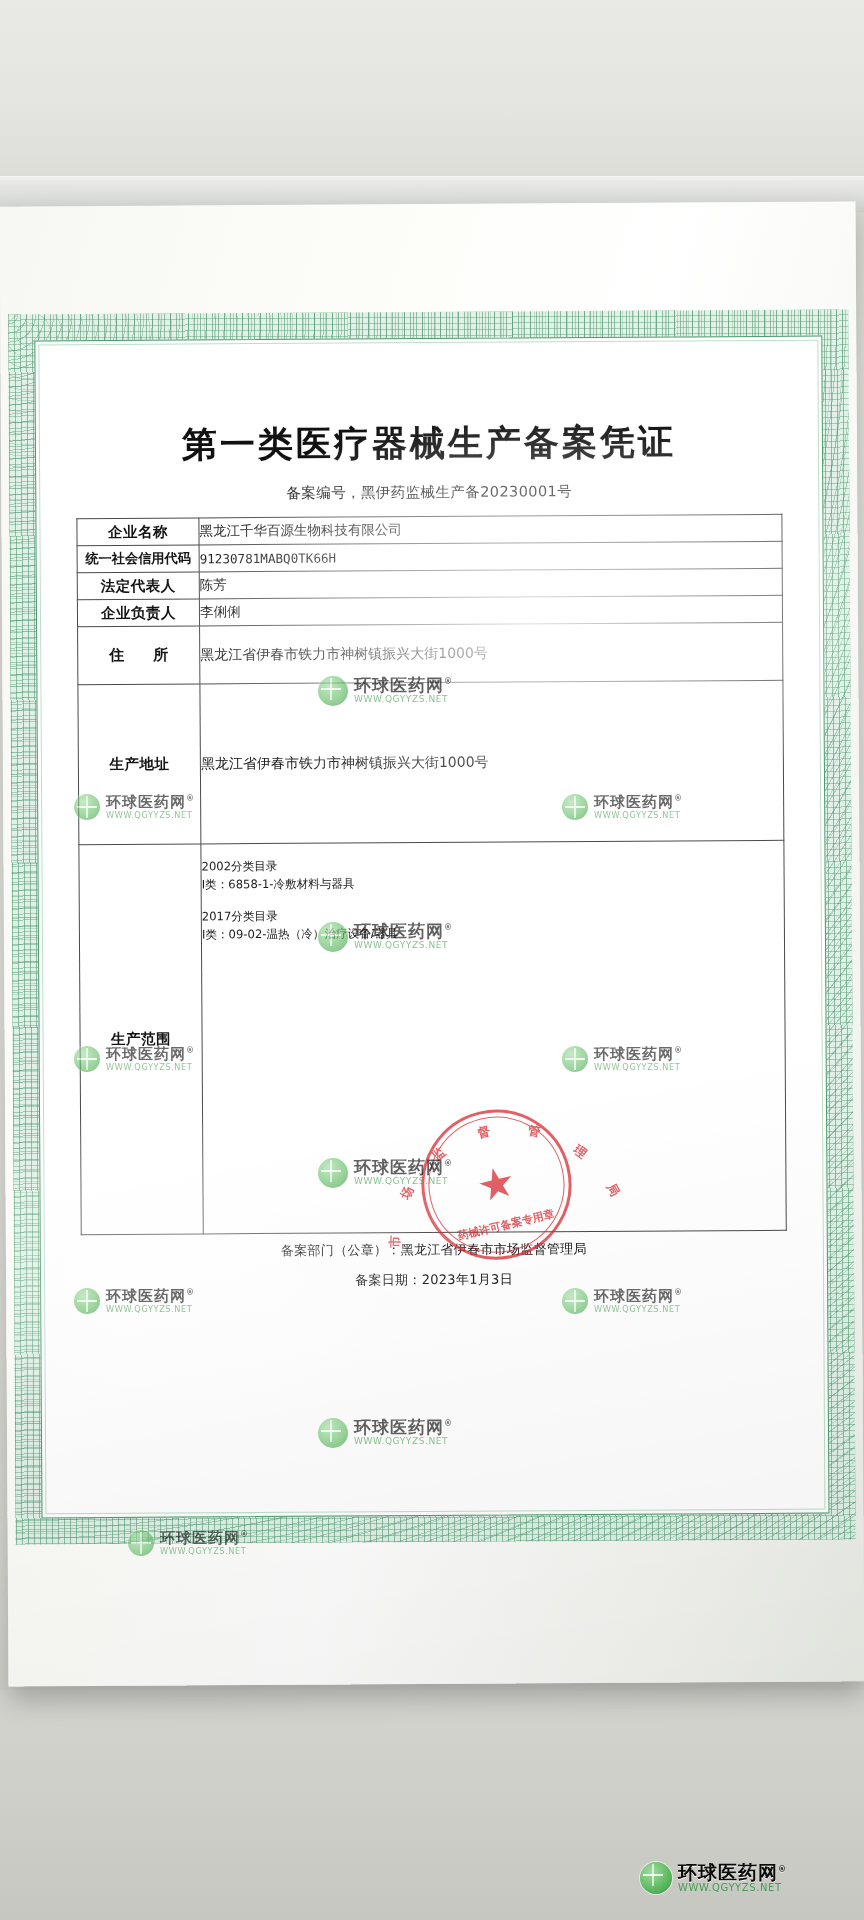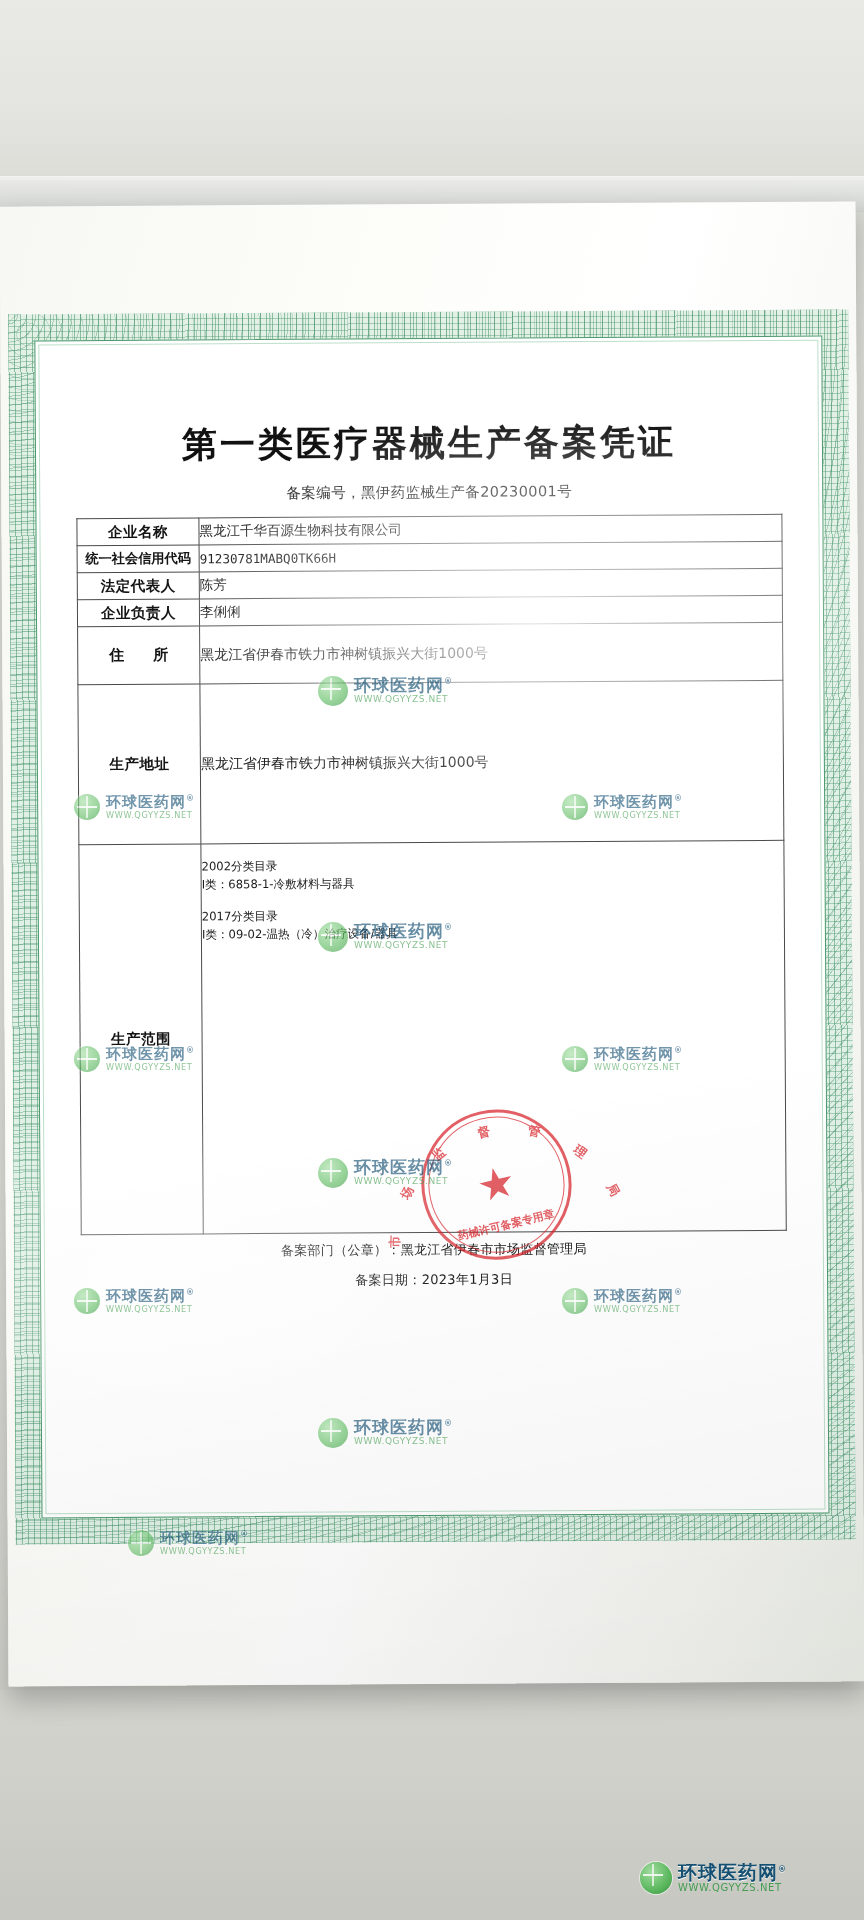--- a/index.html
+++ b/index.html
@@ -243,21 +243,21 @@
   }
   .wm .globe::after {
     content: "";
     position: absolute; left: 12px; top: 2px; width: 1.5px; height: 22px;
     background: rgba(255,255,255,0.7);
   }
   .wm .txt { line-height: 1.05; }
   .wm .t1 {
     font-size: 15px;
     font-weight: bold;
-    color: #0c4a6e;
+    color: #000000;
     letter-spacing: 1px;
     text-shadow: 0 1px 0 rgba(255,255,255,0.9);
   }
   .wm .t1 sup { font-size: 8px; vertical-align: super; }
   .wm .t2 {
     font-size: 8.2px;
     color: #3f9b4c;
     letter-spacing: 0.6px;
     font-family: "DejaVu Sans", sans-serif;
   }

